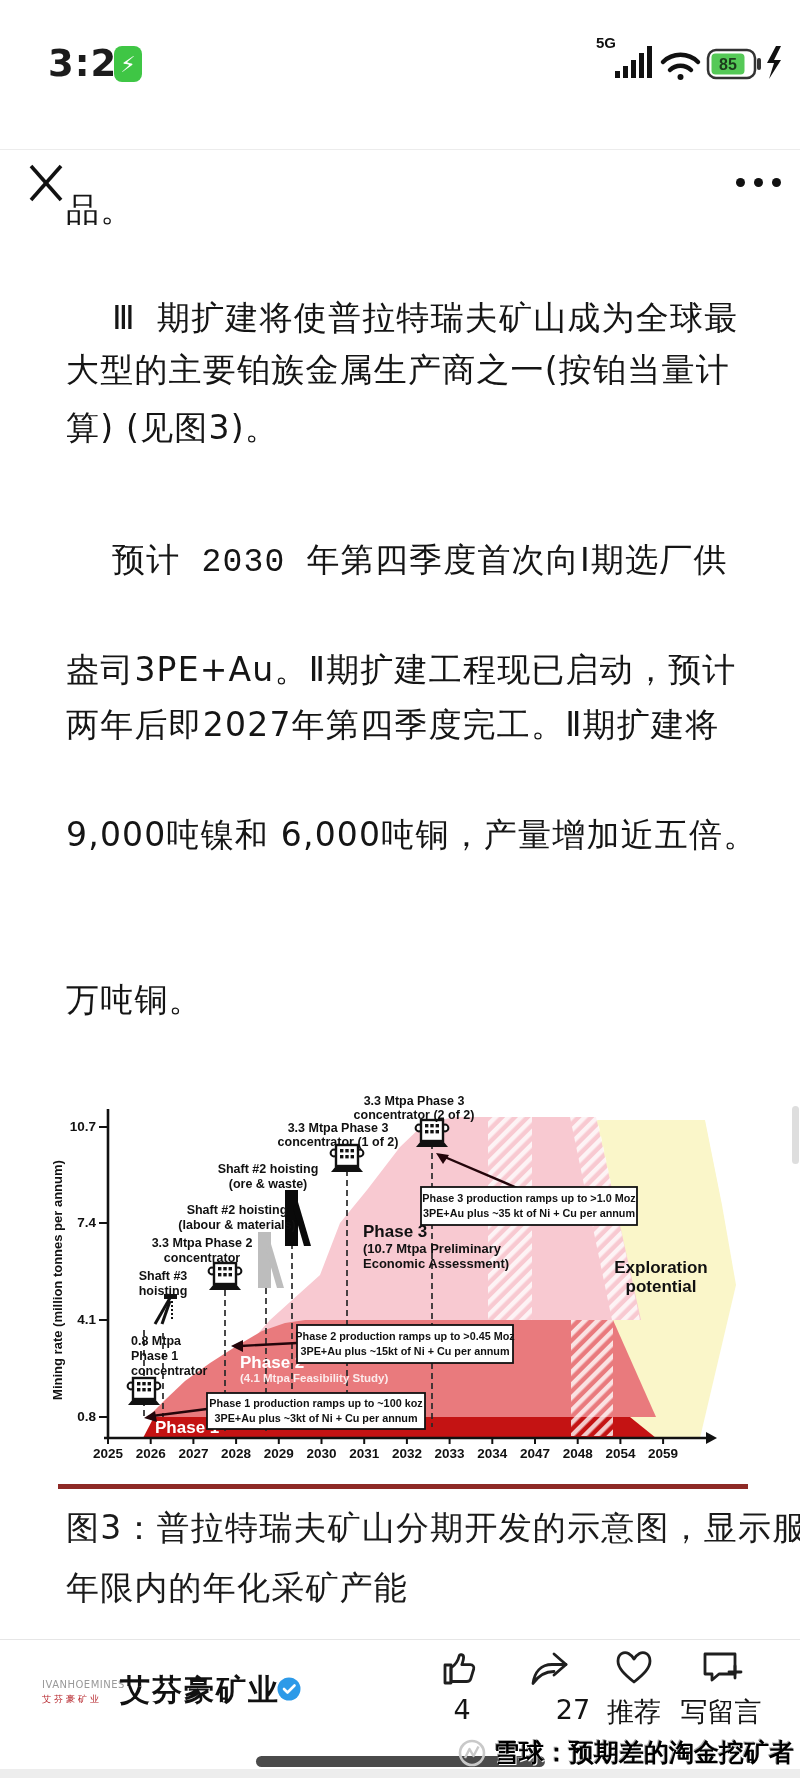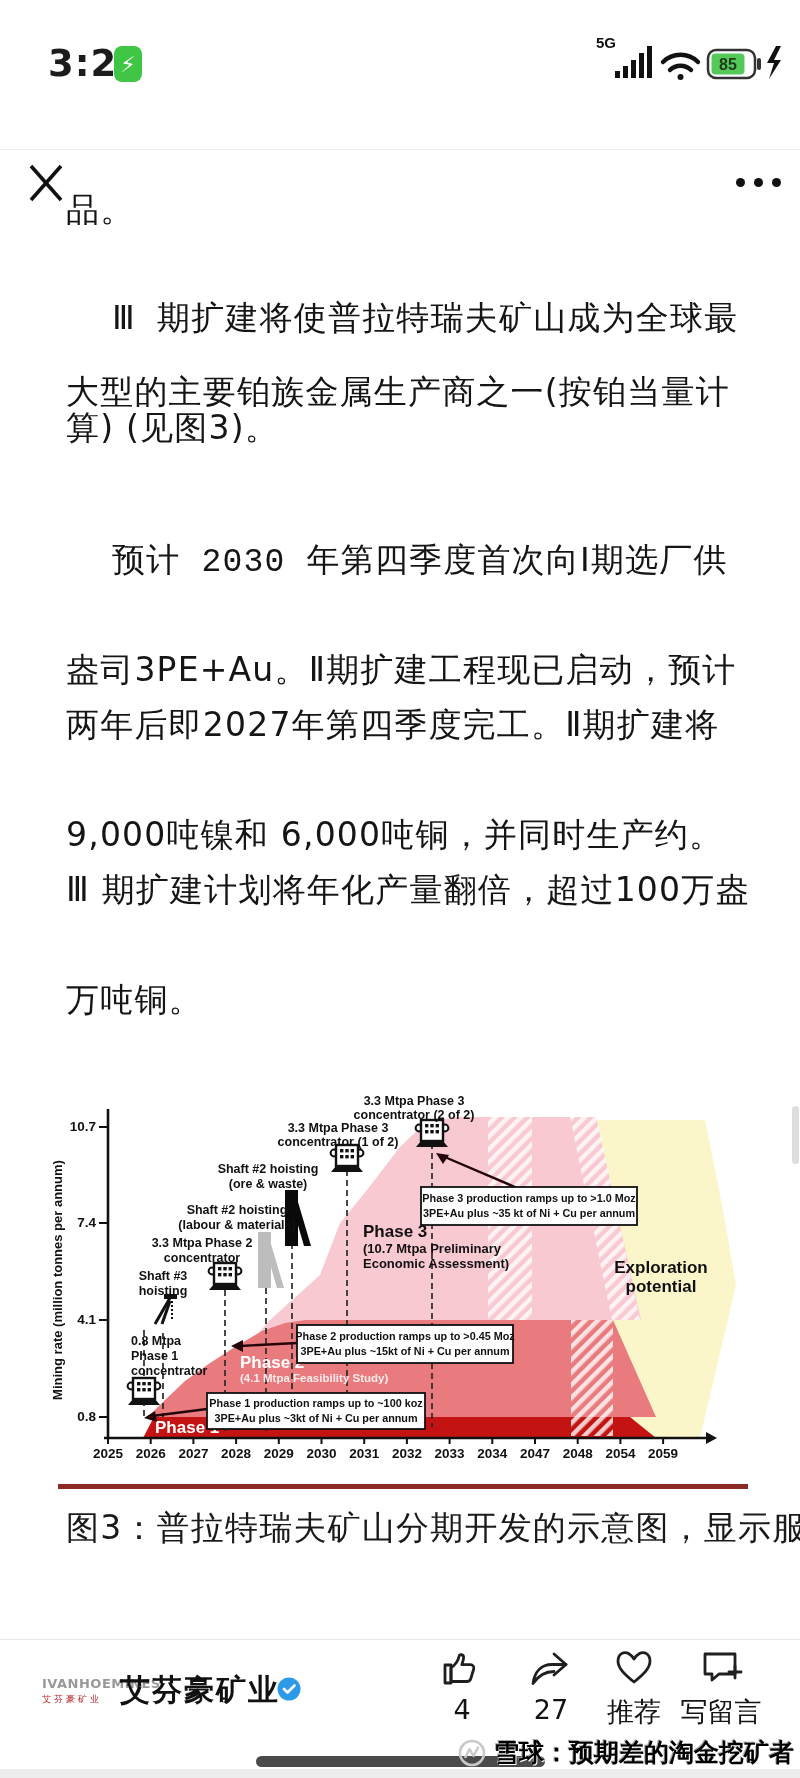--- a/index.html
+++ b/index.html
@@ -21,21 +21,21 @@
   .indent{left:112px;font-family:Liberation Mono, monospace;}
   
   .chartsvg{left:0;top:1075px;}
   .sep{left:58px;top:1484px;width:690px;height:5px;background:#8e2a26;}
   .cap{position:absolute;left:66px;white-space:nowrap;font-size:33px;color:#1a1a1a;letter-spacing:1.2px;}
   .scrollthumb{left:792px;top:1106px;width:7px;height:58px;background:#dedede;border-radius:4px;}
   
   .fdiv{left:0;top:1639px;width:800px;height:1px;background:#e6e6e6;}
   .logoblk{left:42px;top:1676px;width:90px;}
   .logo1{font-size:13px;font-weight:bold;color:#b6252b;letter-spacing:0.5px;}
-  .logo1 span{font-size:13px;color:#999;font-weight:bold;}
+  .logo1 span{font-size:10px;color:#999;font-weight:normal;}
   .logo2{font-size:9px;color:#b6252b;letter-spacing:3px;margin-top:2px;}
   .pub{left:120px;top:1670px;font-size:30px;font-weight:bold;color:#111;letter-spacing:2px;}
   .badge{left:276px;top:1676px;}
   .fico{position:absolute;top:1644px;width:48px;height:48px;}
   .flab{position:absolute;top:1694px;width:110px;text-align:center;font-size:27px;color:#141414;}
   .homebar{left:256px;top:1756px;width:289px;height:11px;background:#4b4b4b;border-radius:6px;}
   .btmstrip{left:0;top:1769px;width:800px;height:9px;background:#ededed;}
   .wm{left:458px;top:1736px;display:flex;align-items:center;gap:8px;color:#000000;
       text-shadow:1px 1px 0 #ffffff,-1px -1px 0 #a8a8a8;}
   .wmtext{font-size:25px;font-weight:bold;white-space:nowrap;letter-spacing:0px;}
@@ -78,27 +78,26 @@
     <line x1="35" y1="6" x2="5" y2="40" stroke="#111" stroke-width="3.6"></line>
   </svg>
   <div class="abs dots">
       <i></i>
       <i></i>
       <i></i>
     </div>
 
   <div class="line" style="top:188px">品。</div>
   <div class="line indent" style="top:296px">Ⅲ 期扩建将使普拉特瑞夫矿山成为全球最</div>
-  <div class="line" style="top:370px">大型的主要铂族金属生产商之一(按铂当量计</div>
+  <div class="line" style="top:348px">大型的主要铂族金属生产商之一(按铂当量计</div>
   <div class="line" style="top:406px">算) (见图3)。</div>
   <div class="line indent" style="top:538px">预计 2030 年第四季度首次向Ⅰ期选厂供</div>
   <div class="line" style="top:648px">盎司3PE+Au。Ⅱ期扩建工程现已启动，预计</div>
   <div class="line" style="top:703px">两年后即2027年第四季度完工。Ⅱ期扩建将</div>
-  <div class="line" style="top:813px">9,000吨镍和 6,000吨铜，并同时生产约。</div>
-  <div class="line" style="top:868px">Ⅲ 期扩建计划将年化产量翻倍，超过100万盎</div>
+  <div class="line" style="top:813px">9,000吨镍和 6,000吨铜，产量增加近五倍。</div>
   <div class="line" style="top:978px">万吨铜。</div>
 
   <svg class="abs chartsvg" width="800" height="390" viewBox="0 0 800 390">
     <defs>
       <pattern id="hatch" patternUnits="userSpaceOnUse" width="9" height="9" patternTransform="rotate(45)">
         <rect width="9" height="9" fill="none"></rect>
         <rect width="4.5" height="9" fill="rgba(255,255,255,0.78)"></rect>
       </pattern>
       <g id="conc">
         <circle cx="-13" cy="8" r="3.4" fill="#fff" stroke="#111" stroke-width="2"></circle>
@@ -250,20 +249,21 @@
       <rect x="207" y="318" width="218" height="36" fill="#fff" stroke="#111" stroke-width="1.8"></rect>
       <text x="316" y="332" font-size="10.8" font-weight="bold" fill="#111" text-anchor="middle">Phase 1 production ramps up to ~100 koz</text>
       <text x="316" y="347" font-size="10.8" font-weight="bold" fill="#111" text-anchor="middle">3PE+Au plus ~3kt of Ni + Cu per annum</text>
     </g>
   </svg>
 
   <div class="abs scrollthumb"></div>
 
   <div class="abs sep"></div>
   <div class="cap" style="top:1506px">图3：普拉特瑞夫矿山分期开发的示意图，显示服务</div>
+  <div class="cap" style="top:1566px">年限内的年化采矿产能</div>
 
   <div class="abs fdiv"></div>
   <div class="abs logoblk">
     <div class="logo1"><span>IVANHOE</span><span>MINES</span></div>
     <div class="logo2">艾芬豪矿业</div>
   </div>
   <div class="abs pub">艾芬豪矿业</div>
   <svg class="abs badge" width="26" height="26" viewBox="0 0 26 26">
     <circle cx="13" cy="13" r="11.5" fill="#2d9ae8"></circle>
     <path d="M8 13 l3.5 3.5 L18.5 9.5" stroke="#fff" stroke-width="2.6" fill="none" stroke-linecap="round" stroke-linejoin="round"></path>
@@ -285,21 +285,21 @@
     <path d="M24 38 C14 30 8 24 8 17 C8 10 14 7 18.5 9.5 C21 11 23 13 24 15 C25 13 27 11 29.5 9.5 C34 7 40 10 40 17 C40 24 34 30 24 38 Z" stroke="#1f1f1f" stroke-width="2.8" fill="none" stroke-linejoin="round"></path>
   </svg>
   <svg class="fico" style="left:697px" viewBox="0 0 48 48">
     <g stroke="#1f1f1f" stroke-width="2.8" fill="none" stroke-linejoin="round" stroke-linecap="round">
       <path d="M8 10 h30 v20 h-16 l-7 6 v-6 h-7 z"></path>
       <line x1="32" y1="28" x2="44" y2="28"></line>
       <line x1="38" y1="22" x2="38" y2="34"></line>
     </g>
   </svg>
   <div class="flab" style="left:407px">4</div>
-  <div class="flab" style="left:496px">27</div>
+  <div class="flab" style="left:518px">27</div>
   <div class="flab" style="left:579px">推荐</div>
   <div class="flab" style="left:666px">写留言</div>
 
   <div class="abs homebar"></div>
   <div class="abs btmstrip"></div>
   <div class="abs wm">
     <svg width="28" height="28" viewBox="0 0 28 28">
       <circle cx="14" cy="14" r="12" fill="none" stroke="#c9c9c9" stroke-width="2.6"></circle>
       <path d="M7 19 l4.5-9 4 7 5-9.5" fill="none" stroke="#c9c9c9" stroke-width="2.4" stroke-linejoin="round"></path>
     </svg>

